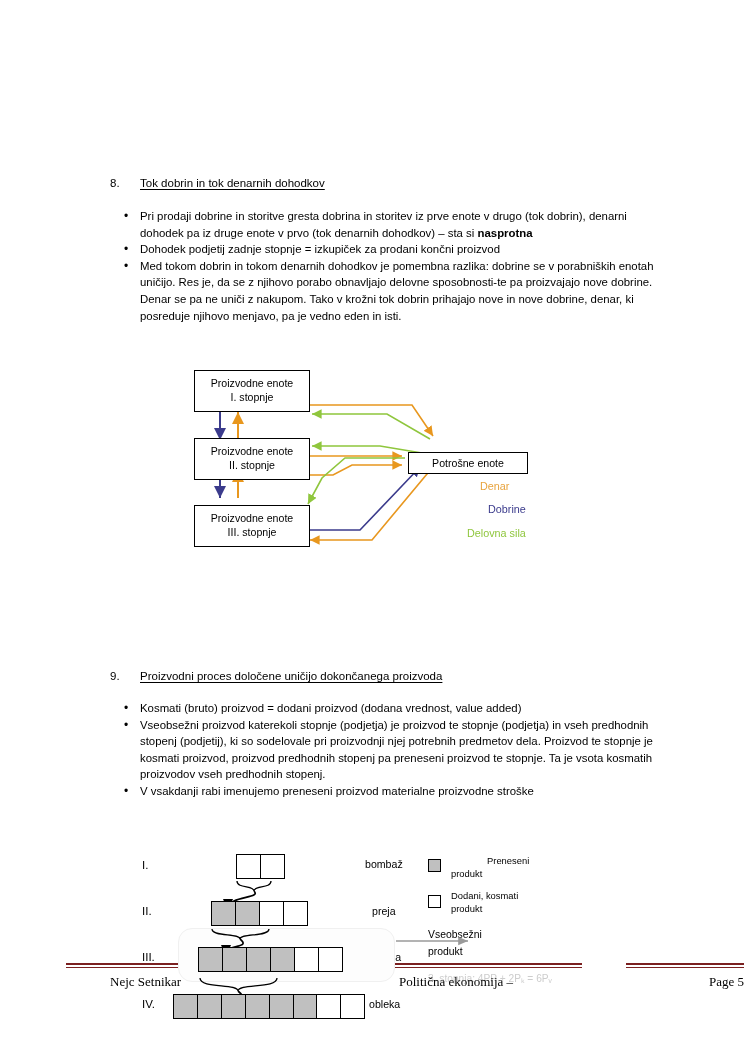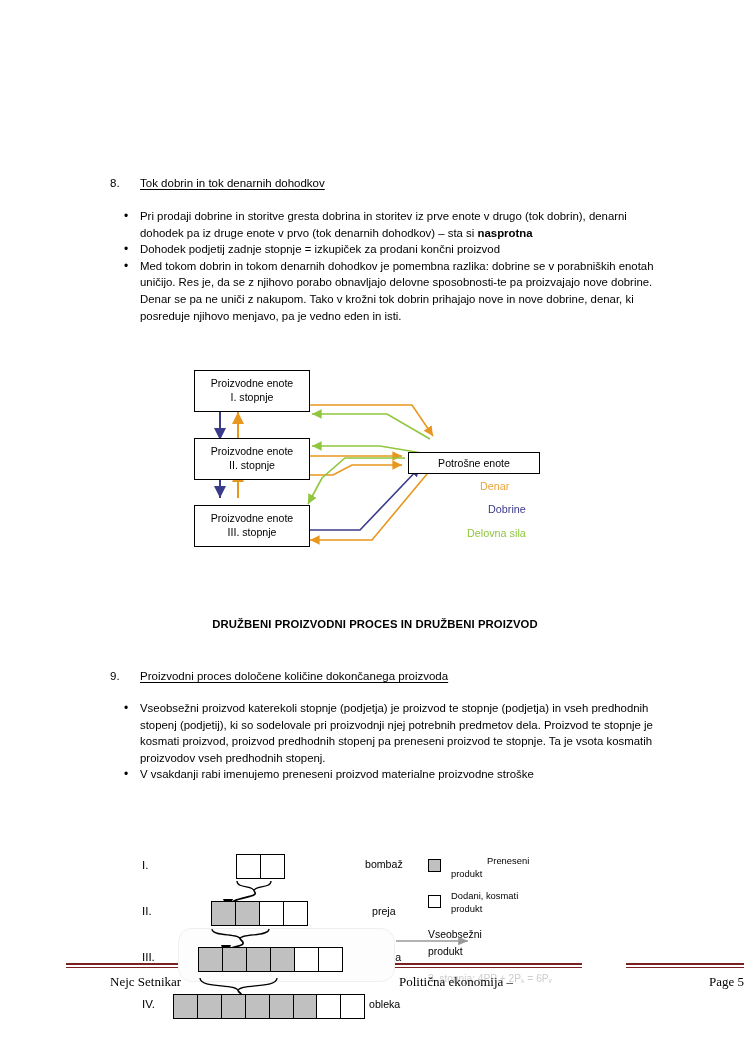--- a/index.html
+++ b/index.html
@@ -242,37 +242,37 @@
     <div class="pbox" style="left:14px; top:78px; width:116px; height:42px;">
       <div>Proizvodne enote</div>
       <div>II. stopnje</div>
     </div>
 
     <div class="pbox" style="left:14px; top:145px; width:116px; height:42px;">
       <div>Proizvodne enote</div>
       <div>III. stopnje</div>
     </div>
 
-    <div class="pbox" style="left:228px; top:92px; width:132px; height:22px; padding-top:3px;">
+    <div class="pbox" style="left:228px; top:92px; width:120px; height:22px; padding-top:3px;">
       <div>Potrošne enote</div>
     </div>
 
     <div class="legend-item" style="left:300px; top:120px; color:#e8a33d;">Denar</div>
     <div class="legend-item" style="left:295px; top:143px; color:#3b3b8c;padding-left:13px;">Dobrine</div>
     <div class="legend-item" style="left:287px; top:167px; color:#8fc63d;">Delovna sila</div>
   </div>
 
-  <div class="center-title" style="top:618px;">DRUŽBENI PROIZVODNI PROCES IN DRUŽBENI PROIZVOD</div>
 
   <div class="section-heading" style="left:110px; top:669px; width:560px;">
     <span class="sh-num">9.</span>
-    <span class="sh-title">Proizvodni proces določene količine dokončanega proizvoda</span>
+    <span class="sh-title">Proizvodni proces določene uničijo dokončanega proizvoda</span>
   </div>
 
   <div class="bullets" style="left:110px; top:700px; width:560px;">
+    <p class="bullet"><span>Kosmati (bruto) proizvod = dodani proizvod (dodana vrednost, value added)</span></p>
     <p class="bullet"><span>Vseobsežni proizvod katerekoli stopnje (podjetja) je proizvod te stopnje (podjetja) in vseh predhodnih stopenj (podjetij), ki so sodelovale pri proizvodnji njej potrebnih predmetov dela. Proizvod te stopnje je kosmati proizvod, proizvod predhodnih stopenj pa preneseni proizvod te stopnje. Ta je vsota kosmatih proizvodov vseh predhodnih stopenj.</span></p>
     <p class="bullet"><span>V vsakdanji rabi imenujemo preneseni proizvod materialne proizvodne stroške</span></p>
   </div>
 
   <div id="product-diagram">
 
     <div style="position:absolute; left:48px; top:85px; width:215px; height:52px;
                 border:1.4px solid #f0f0f0; border-radius:14px; background:#fdfdfd; z-index:1;"></div>
 
     <svg width="480" height="200" viewBox="0 0 480 200" style="position:absolute; left:0; top:0; z-index:2;">

